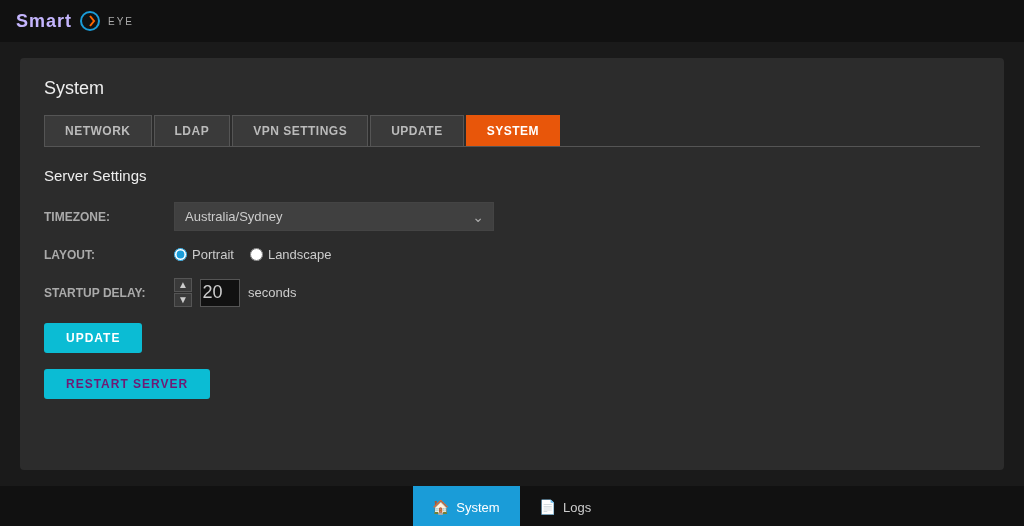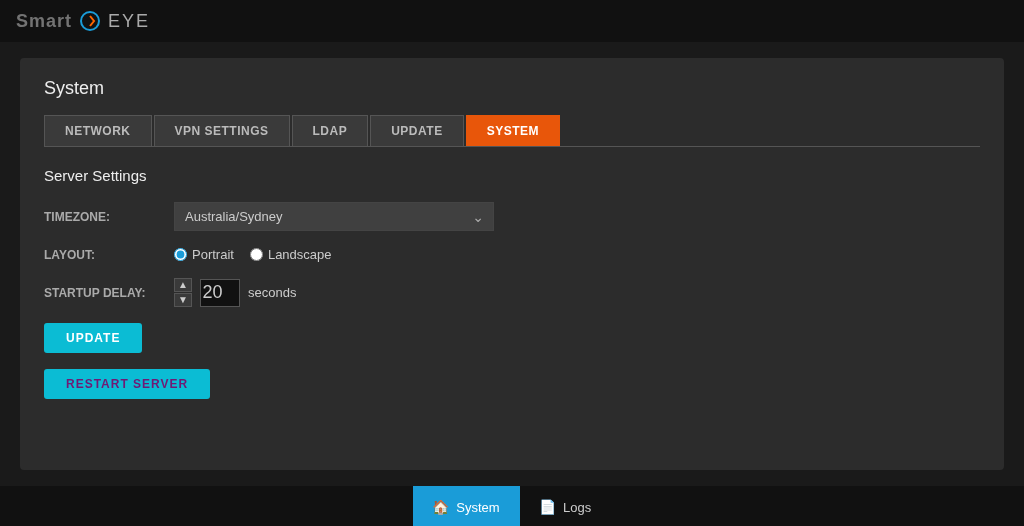--- a/index.html
+++ b/index.html
@@ -19,33 +19,33 @@
       display: flex;
       align-items: center;
       padding: 0 16px;
     }
     .logo {
       display: flex;
       align-items: center;
       gap: 4px;
     }
     .logo-smart {
-      color: #737373;
+      color: #c4b5fd;
       font-size: 18px;
       font-weight: bold;
       letter-spacing: 1px;
     }
     .logo-icon {
       width: 22px;
       height: 22px;
       margin: 0 3px;
     }
     .logo-eye {
       color: #aaa;
-      font-size: 18px;
+      font-size: 10px;
       letter-spacing: 2px;
       text-transform: uppercase;
     }
 
     
     .main-content {
       display: flex;
       flex-direction: column;
       height: calc(526px - 42px - 40px);
       padding: 16px 20px;
@@ -277,22 +277,22 @@
     <span class="logo-eye">EYE</span>
   </div>
 </div>
 
 <div class="main-content">
   <div class="card">
     <div class="card-title">System</div>
 
     <div class="tabs">
       <div class="tab">NETWORK</div>
+      <div class="tab">LDAP</div>
       <div class="tab">VPN SETTINGS</div>
-      <div class="tab">LDAP</div>
       <div class="tab">UPDATE</div>
       <div class="tab active">SYSTEM</div>
     </div>
 
     <div class="section-title">Server Settings</div>
 
     <div class="form-row">
       <div class="form-label">TIMEZONE:</div>
       <div class="form-control">
         <div class="select-wrapper">

